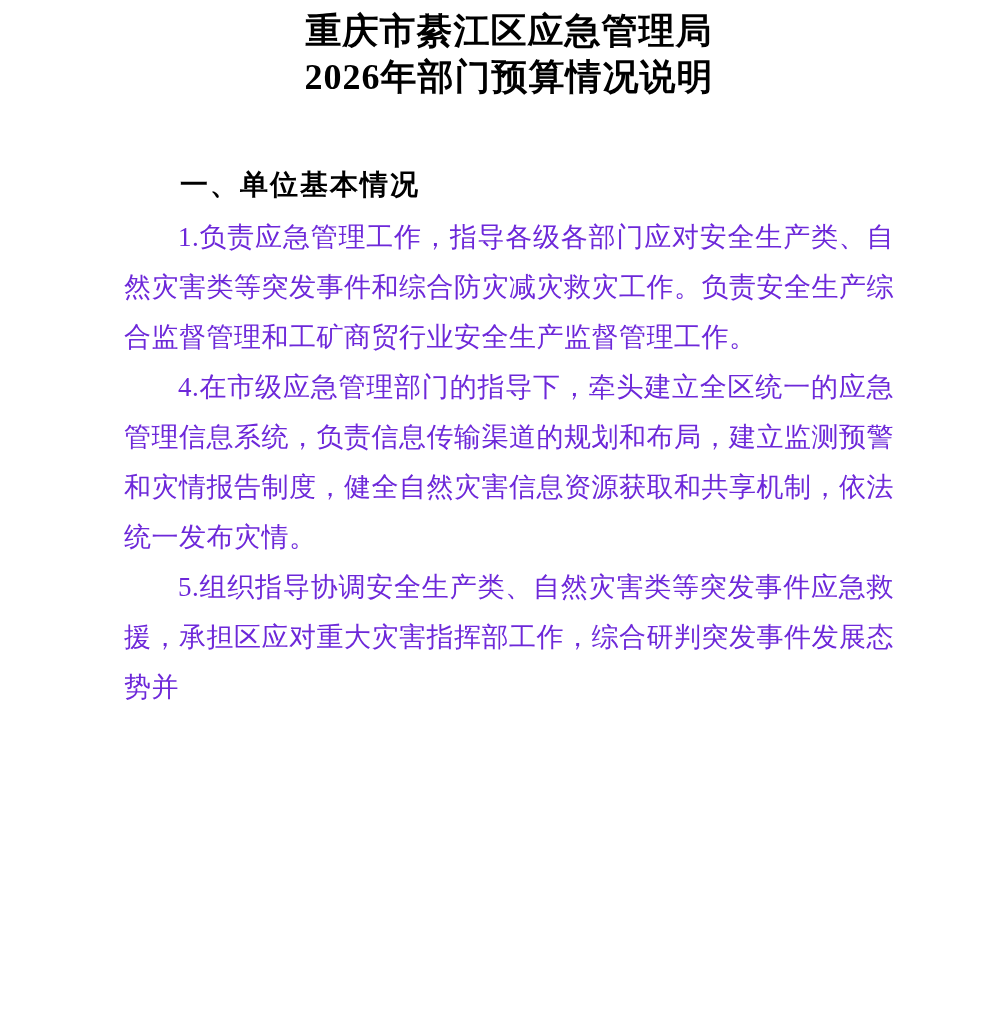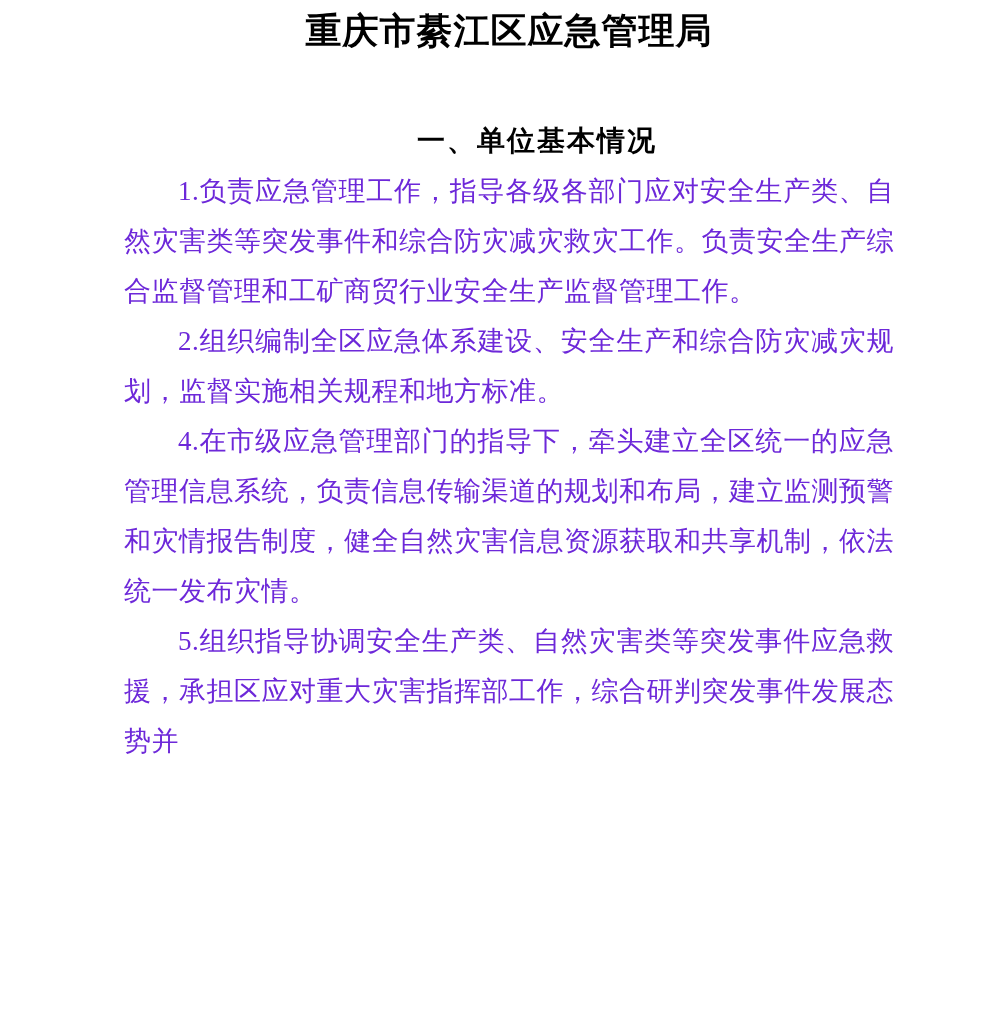--- a/index.html
+++ b/index.html
@@ -28,28 +28,27 @@
     line-height: 46px;
     letter-spacing: 1px;
     color: #000000;
   }
   .title-line {
     display: block;
     white-space: nowrap;
   }
   .section-heading {
     margin: 62px 0 0 0;
-    font-family: Liberation Sans, sans-serif;
+    font-family: Liberation Mono, monospace;
     font-weight: bold;
     font-size: 28px;
     line-height: 50px;
     letter-spacing: 2px;
     text-indent: 2em;
     color: #000000;
-    text-align: center;
   }
   .subsection-heading {
     margin: 0;
     font-weight: normal;
     font-size: 28px;
     line-height: 50px;
     letter-spacing: 5px;
     text-indent: 1.5em;
     color: #141414;
   }
@@ -64,28 +63,28 @@
   }
 </style>
 </head>
 <body>
 
 <div class="page">
   <div class="content">
 
     <h1 class="doc-title">
       <span class="title-line">重庆市綦江区应急管理局</span>
+      <span class="title-line">2026年部门预算情况说明</span>
     </h1>
 
     <h2 class="section-heading">一、单位基本情况</h2>
 
 
     <p class="para">1.负责应急管理工作，指导各级各部门应对安全生产类、自然灾害类等突发事件和综合防灾减灾救灾工作。负责安全生产综合监督管理和工矿商贸行业安全生产监督管理工作。</p>
 
-    <p class="para">2.组织编制全区应急体系建设、安全生产和综合防灾减灾规划，监督实施相关规程和地方标准。</p>
 
 
     <p class="para">4.在市级应急管理部门的指导下，牵头建立全区统一的应急管理信息系统，负责信息传输渠道的规划和布局，建立监测预警和灾情报告制度，健全自然灾害信息资源获取和共享机制，依法统一发布灾情。</p>
 
     <p class="para">5.组织指导协调安全生产类、自然灾害类等突发事件应急救援，承担区应对重大灾害指挥部工作，综合研判突发事件发展态势并</p>
 
   </div>
 </div>
 
 </body></html>

